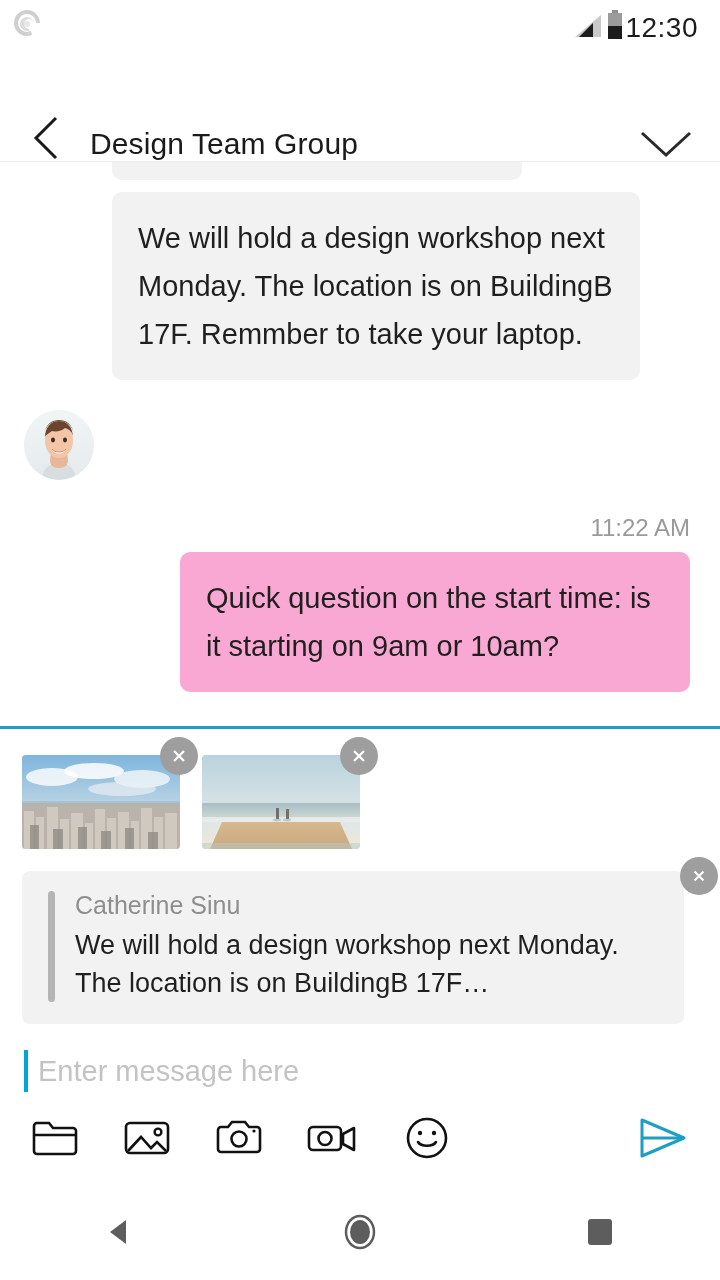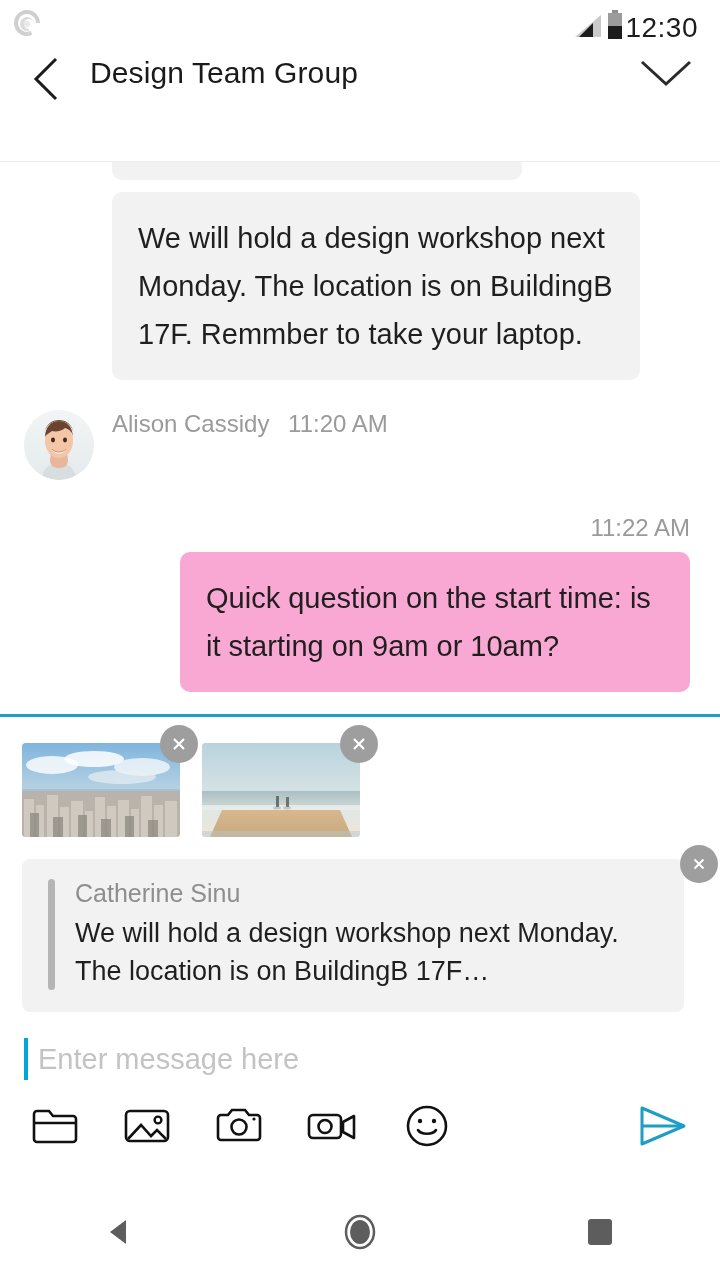--- a/index.html
+++ b/index.html
@@ -16,21 +16,21 @@
     position: absolute; top: 0; left: 0; width: 720px; height: 56px;
     display: flex; align-items: center; padding: 0 22px 0 10px;
   }
   .sb-left { display: flex; align-items: center; gap: 8px; flex: 1; }
   .sb-right { display: flex; align-items: center; }
   .sb-clock { font-size: 28px; color: #1c1c1c; letter-spacing: .5px; }
 
   
   .header {
     position: absolute; top: 56px; left: 0; width: 720px; height: 106px;
-    display: flex; align-items: flex-start; padding: 0 26px 0 30px;
+    display: flex; align-items: flex-end; padding: 0 26px 0 30px;
     background: #fff; border-bottom: 1px solid #ededed;
   }
   .header-title {
     font-size: 30px; color: #1a1a1a; margin-left: 28px; flex: 1;
     letter-spacing: .1px;
   }
   .hdr-btn { display: flex; align-items: center; justify-content: center; }
 
   
   .conversation {
@@ -65,21 +65,21 @@
 
   .row-out { padding: 0 30px 0 0; text-align: right; margin-top: 34px; }
   .row-out .meta-out { font-size: 24px; color: #9a9a9a; margin-bottom: 10px; }
   .row-out .bubble {
     display: inline-block; text-align: left; max-width: 510px;
     padding: 22px 26px;
   }
 
   
   .composer {
-    position: absolute; left: 0; bottom: 100px; width: 720px; height: 466px;
+    position: absolute; left: 0; bottom: 88px; width: 720px; height: 466px;
     background: #fff; border-top: 3px solid #1e9ec4;
   }
   .attachments { display: flex; gap: 22px; padding: 26px 0 0 22px; }
   .thumb-wrap { position: relative; }
   .thumb {
     width: 158px; height: 94px; border-radius: 4px; overflow: hidden;
     background: #cfd8dc;
   }
   .thumb svg { display: block; width: 158px; height: 94px; }
   .thumb-close {
@@ -201,24 +201,20 @@
             <path d="M21 28c0-11 6-17 14-17s14 6 14 17c0-6-4-9-8-10-3 3-9 4-13 3-4 3-7 4-7 7z" fill="#6b4430"></path>
             <path d="M20 24c2-9 8-13 15-13s13 4 15 13c-2-10-8-14-15-14s-13 4-15 14z" fill="#7a4f36"></path>
             <ellipse cx="29" cy="30" rx="2" ry="2.4" fill="#402a1d"></ellipse>
             <ellipse cx="41" cy="30" rx="2" ry="2.4" fill="#402a1d"></ellipse>
             <path d="M28 39c3 4 11 4 14 0-2 6-12 6-14 0z" fill="#ffffff"></path>
             <path d="M28 39c3 4 11 4 14 0" fill="none" stroke="#c98d73" stroke-width="1"></path>
           </g>
         </svg>
       </div>
       <div class="msg-body">
-        <div class="meta">
-          <span>Alison Cassidy</span>
-          <span class="time">11:20 AM</span>
-        </div>
       </div>
     </div>
 
     <div class="row-out">
       <div class="meta-out">11:22 AM</div>
       <div class="bubble out">Quick question on the start time: is it starting on 9am or 10am?</div>
     </div>
   </div>
 
   <div class="composer">

